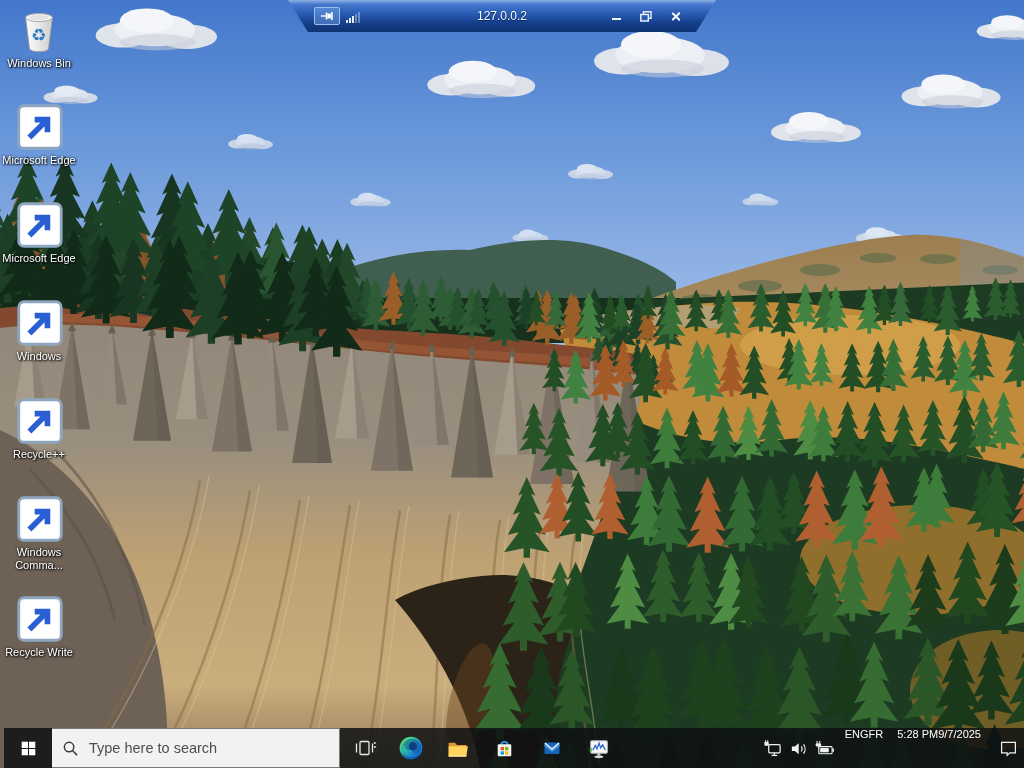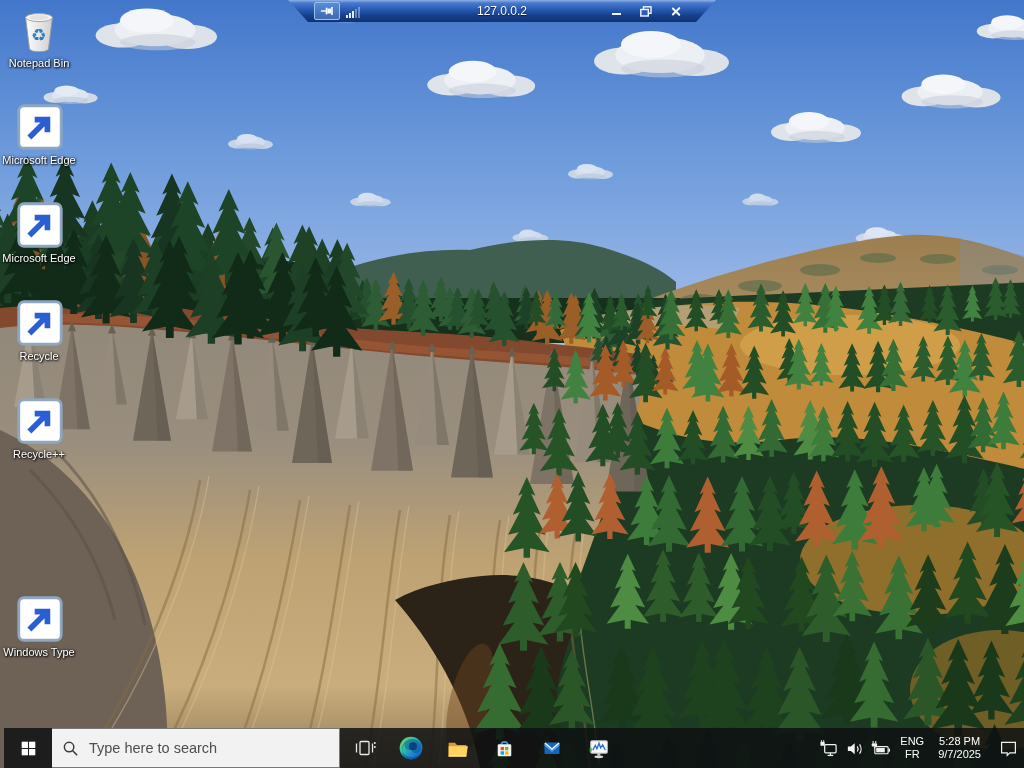--- a/index.html
+++ b/index.html
@@ -11,21 +11,21 @@
   
   .dicon{position:absolute;left:2px;width:74px;display:flex;flex-direction:column;
          align-items:center;cursor:default;}
   .dicon .img{width:46px;height:46px;position:relative;}
   .dicon .img svg{width:46px;height:46px;display:block;}
   .dicon .lbl{margin-top:3px;font-size:11px;line-height:13px;color:#fff;text-align:center;
               text-shadow:1px 1px 2px #000,0 0 3px #000;max-width:74px;}
   .sc-overlay{position:absolute;left:1px;bottom:1px;width:13px;height:13px;}
 
   
-  #rdpbar{position:absolute;top:0;left:288px;width:428px;height:22px;
+  #rdpbar{position:absolute;top:0;left:288px;width:428px;height:32px;
           clip-path:polygon(0 0,100% 0,calc(100% - 20px) 100%,20px 100%);
           background:linear-gradient(#8fb0e4 0%,#4679ce 14%,#2a5cb4 42%,#16408c 70%,#0f3272 100%);
           display:flex;align-items:center;color:#fff;}
   #rdp-pin{margin-left:26px;width:26px;height:18px;border:1px solid #9cc0ee;border-radius:2px;
            background:rgba(110,160,225,.5);display:flex;align-items:center;justify-content:center;}
   #rdp-signal{margin-left:6px;display:flex;align-items:flex-end;height:13px;}
   #rdp-title{position:absolute;left:0;right:0;text-align:center;font-size:12px;
              text-shadow:0 1px 1px #012050;pointer-events:none;}
   #rdp-controls{margin-left:auto;margin-right:30px;display:flex;align-items:center;gap:10px;}
   .rdp-btn{width:20px;height:15px;display:flex;align-items:center;justify-content:center;}
@@ -41,21 +41,21 @@
            background:rgba(13,15,18,.84);display:flex;align-items:stretch;z-index:5;}
   #start-btn{width:48px;display:flex;align-items:center;justify-content:center;}
   #search-box{width:288px;background:#f2f2f2;border:1px solid #777;border-left:none;
               display:flex;align-items:center;padding:0 10px;gap:8px;}
   #search-box input{border:none;outline:none;background:transparent;font-size:14.5px;
               color:#3b3b3b;font-family:"Liberation Sans",sans-serif;width:210px;}
   #search-box input::placeholder{color:#4e4e4e;opacity:1;}
   .tb-app{width:47px;display:flex;align-items:center;justify-content:center;}
   #tray{margin-left:auto;display:flex;align-items:stretch;}
   .tray-ic{width:26px;display:flex;align-items:center;justify-content:center;}
-  .tray-txt{padding:0 7px;display:flex;flex-direction:column;justify-content:center;
+  .tray-txt{padding:0 7px;display:flex;flex-direction:row;justify-content:center;
             color:#fff;font-size:11px;line-height:13px;text-align:center;}
   #action-center{width:40px;display:flex;align-items:center;justify-content:center;}
 </style>
 </head>
 <body>
 
 <svg width="0" height="0" style="position:absolute">
   <defs>
     <linearGradient id="skyG" x1="0" y1="0" x2="0" y2="1">
       <stop offset="0" stop-color="#4377cb"></stop>
@@ -478,21 +478,21 @@
 
   <div class="dicon" style="top:8px">
     <div class="img">
         <svg viewBox="0 0 48 48">
       <path d="M10,10 L14,42 C14,44.2 18,45.6 24,45.6 C30,45.6 34,44.2 34,42 L38,10 Z" fill="url(#binG)" stroke="#9a9a9a"></path>
       <ellipse cx="24" cy="10" rx="14" ry="4.2" fill="#f4f4f4" stroke="#a3a3a3"></ellipse>
       <ellipse cx="24" cy="10" rx="10" ry="2.8" fill="#e2e2e2"></ellipse>
       <text x="24" y="34" font-size="18" fill="#2e7fc2" text-anchor="middle" font-family="DejaVu Sans">♻</text>
     </svg>
       </div>
-    <div class="lbl">Notepad Bin</div>
+    <div class="lbl">Windows Bin</div>
   </div>
 
   <div class="dicon" style="top:105px">
     <div class="img">
         <svg viewBox="0 0 24 24">
           <use href="#sym-edge"></use>
         </svg>
       <svg class="sc-overlay" viewBox="0 0 13 13">
           <use href="#sym-shortcut"></use>
         </svg>
@@ -534,21 +534,21 @@
               <line x1="12" y1="26" x2="33" y2="26"></line>
               <line x1="12" y1="30" x2="33" y2="30"></line>
               <line x1="12" y1="34" x2="28" y2="34"></line>
             </g>
       </g>
     </svg>
       <svg class="sc-overlay" viewBox="0 0 13 13">
           <use href="#sym-shortcut"></use>
         </svg>
       </div>
-    <div class="lbl">Recycle</div>
+    <div class="lbl">Windows</div>
   </div>
 
   <div class="dicon" style="top:399px">
     <div class="img">
         <svg viewBox="0 0 48 48">
       <g transform="rotate(-3 24 24)">
         <rect x="9" y="9" width="28" height="32" fill="#fbfbf4" stroke="#8a8a7a"></rect>
         <g fill="#555">
               <rect x="11" y="6.8" width="1.8" height="5"></rect>
               <rect x="15" y="6.8" width="1.8" height="5"></rect>
@@ -565,20 +565,34 @@
         <polygon points="32,21.5 30,20 35,23 33.5,24.5" fill="#4a3212"></polygon>
       </g>
     </svg>
       <svg class="sc-overlay" viewBox="0 0 13 13">
           <use href="#sym-shortcut"></use>
         </svg>
       </div>
     <div class="lbl">Recycle++</div>
   </div>
 
+  <div class="dicon" style="top:497px">
+    <div class="img">
+        <svg viewBox="0 0 48 48">
+      <rect x="7.5" y="11.5" width="34" height="26" fill="#000" stroke="#cfcfcf" stroke-width="1.6"></rect>
+      <line x1="8.5" y1="14.5" x2="40.5" y2="14.5" stroke="#9a9a9a" stroke-width="1"></line>
+      <text x="11" y="23.5" font-size="7.5" fill="#fff" font-family="DejaVu Sans Mono, monospace">C:\</text>
+      <rect x="23" y="21.5" width="5" height="1.8" fill="#fff"></rect>
+    </svg>
+      <svg class="sc-overlay" viewBox="0 0 13 13">
+          <use href="#sym-shortcut"></use>
+        </svg>
+      </div>
+    <div class="lbl">Windows Comma...</div>
+  </div>
 
   <div class="dicon" style="top:597px">
     <div class="img">
         <svg viewBox="0 0 48 48">
       <rect x="10" y="8" width="26" height="34" fill="#fff" stroke="#222" stroke-width="1.4"></rect>
       <g fill="#222">
             <rect x="12" y="5.8" width="2" height="4.5"></rect>
             <rect x="15.5" y="5.8" width="2" height="4.5"></rect>
             <rect x="19" y="5.8" width="2" height="4.5"></rect>
             <rect x="22.5" y="5.8" width="2" height="4.5"></rect>
@@ -597,21 +611,21 @@
           </g>
       <polygon points="37,15 41.5,8 45,12 40,18" fill="#2233dd" stroke="#111"></polygon>
       <polygon points="30,30 37,15 40,18 34,33" fill="#e8e13a" stroke="#6a6a10"></polygon>
       <polygon points="30,30 34,33 29.5,36.5" fill="#f4f4c8" stroke="#6a6a10"></polygon>
       <polygon points="29.5,36.5 31.5,35 30.5,37.5" fill="#111"></polygon>
     </svg>
       <svg class="sc-overlay" viewBox="0 0 13 13">
           <use href="#sym-shortcut"></use>
         </svg>
       </div>
-    <div class="lbl">Windows Type</div>
+    <div class="lbl">Recycle Write</div>
   </div>
 
   <div id="rdpbar">
     <div id="rdp-pin">
       <svg width="14" height="12" viewBox="0 0 16 12">
         <g fill="#fff">
             <rect x="1" y="5.2" width="6" height="1.6"></rect>
             <rect x="6.5" y="2.2" width="2" height="7.6"></rect>
             <rect x="8.5" y="3.2" width="4" height="5.6"></rect>
             <rect x="12.8" y="1.4" width="1.8" height="9.2"></rect>

